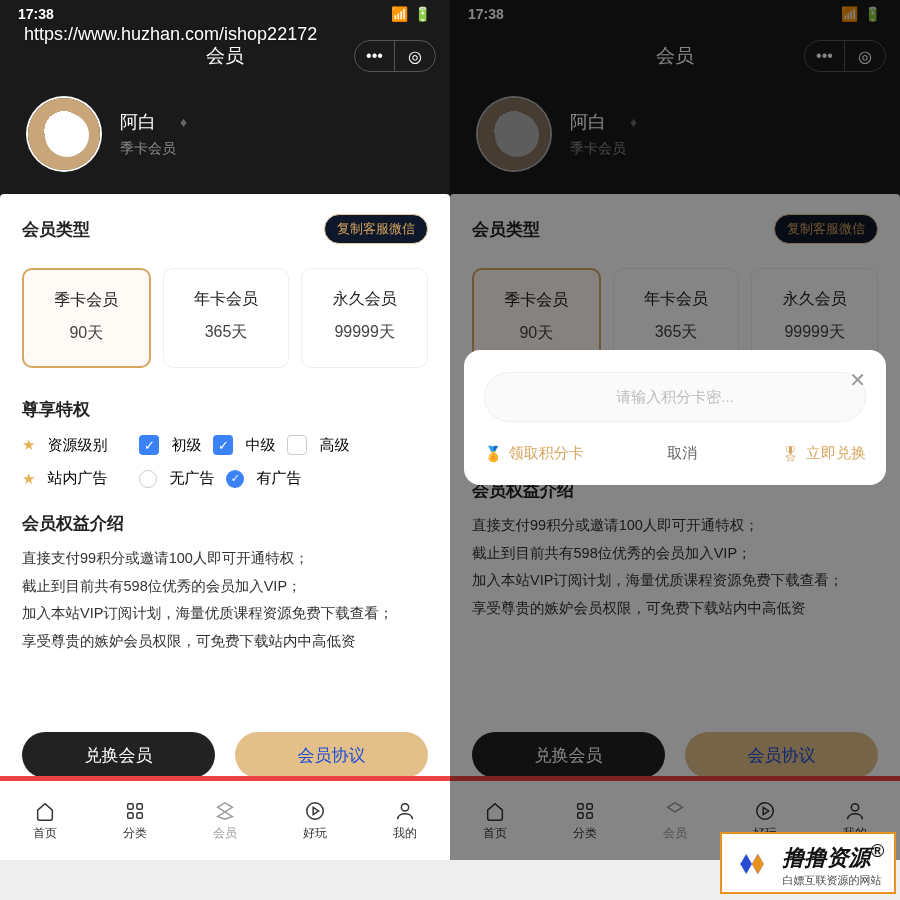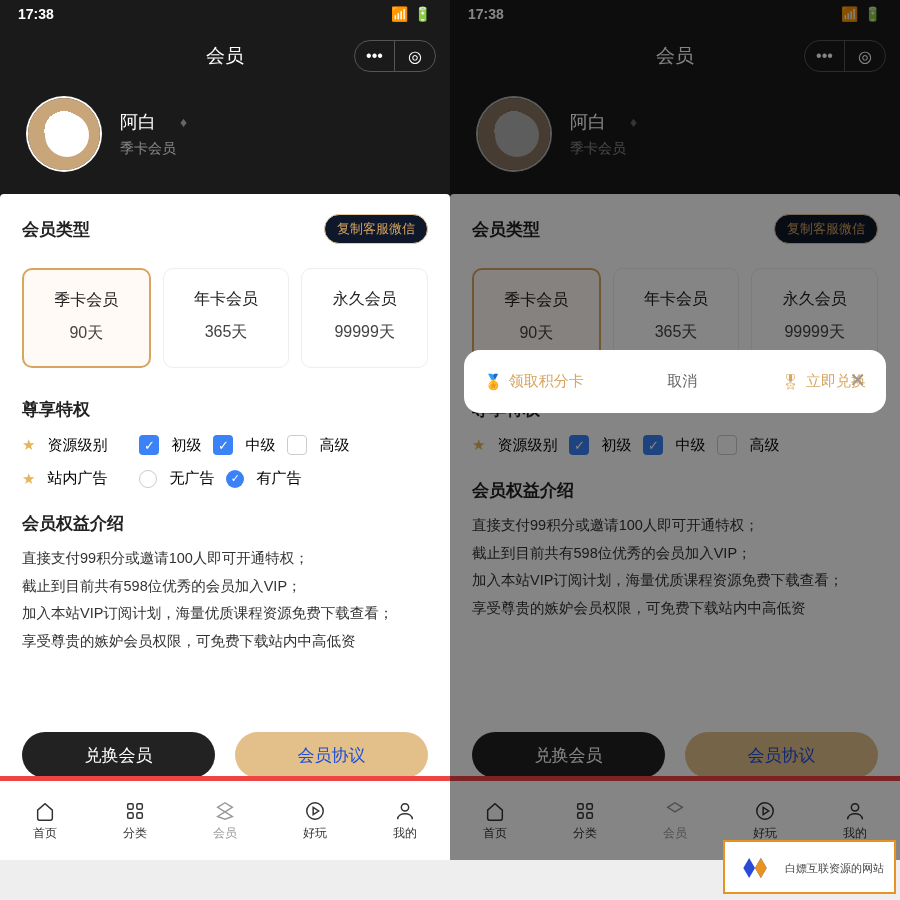--- a/index.html
+++ b/index.html
@@ -61,20 +61,21 @@
 .logo svg{width:40px;height:40px}
 .logo .lt1{font-size:22px;font-weight:900;font-style:italic;color:#111}
 .logo .lt2{font-size:11px;color:#444}
 </style>
 </head>
 <body>
 
 <div class="wrap">
 
   <div class="phone">
+    <div class="watermark">https://www.huzhan.com/ishop22172</div>
     <div class="statusbar">
       <span>17:38</span>
       <span class="icons"><span>📶</span><span>🔋</span></span>
     </div>
     <div class="topbar">
       <span class="title">会员</span>
       <div class="capsule">
         <div>•••</div>
         <div>◎</div>
       </div>
@@ -283,20 +284,21 @@
             <circle cx="12" cy="8" r="4"></circle>
             <path d="M4 21c0-4 4-6 8-6s8 2 8 6"></path>
           </svg>
           <span>我的</span>
         </div>
     </div>
 
     <div class="overlay"></div>
     <div class="modal">
       <div class="close">✕</div>
+      <div class="minput">请输入积分卡密...</div>
       <div class="macts">
         <div class="ma gold">
             <span>🏅</span>
             <span>领取积分卡</span>
           </div>
         <div class="ma gray">取消</div>
         <div class="ma gold">
             <span>🎖</span>
             <span>立即兑换</span>
           </div>
@@ -304,15 +306,16 @@
     </div>
   </div>
 </div>
 
 <div class="logo">
   <svg viewBox="0 0 48 48">
       <path d="M10 24l7-12 7 12-7 12zM24 24l7-12 7 12-7 12z" fill="#2a4bd6"></path>
       <path d="M24 24l7-12 7 12-7 12z" fill="#e8931f"></path>
     </svg>
   <div>
+    <div class="lt1"><span>撸撸资源</span><sup>®</sup></div>
     <div class="lt2">白嫖互联资源的网站</div>
   </div>
 </div>
 
 </body></html>

